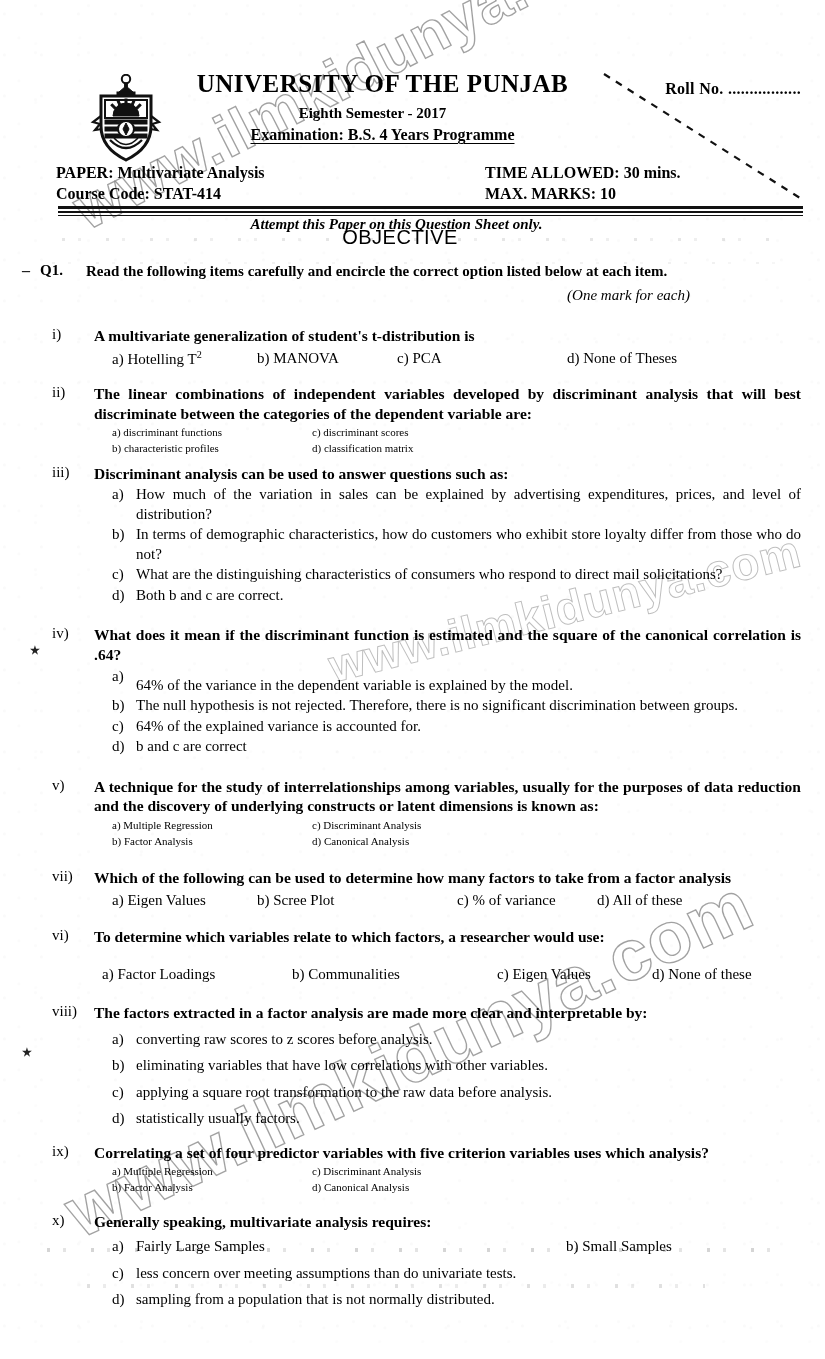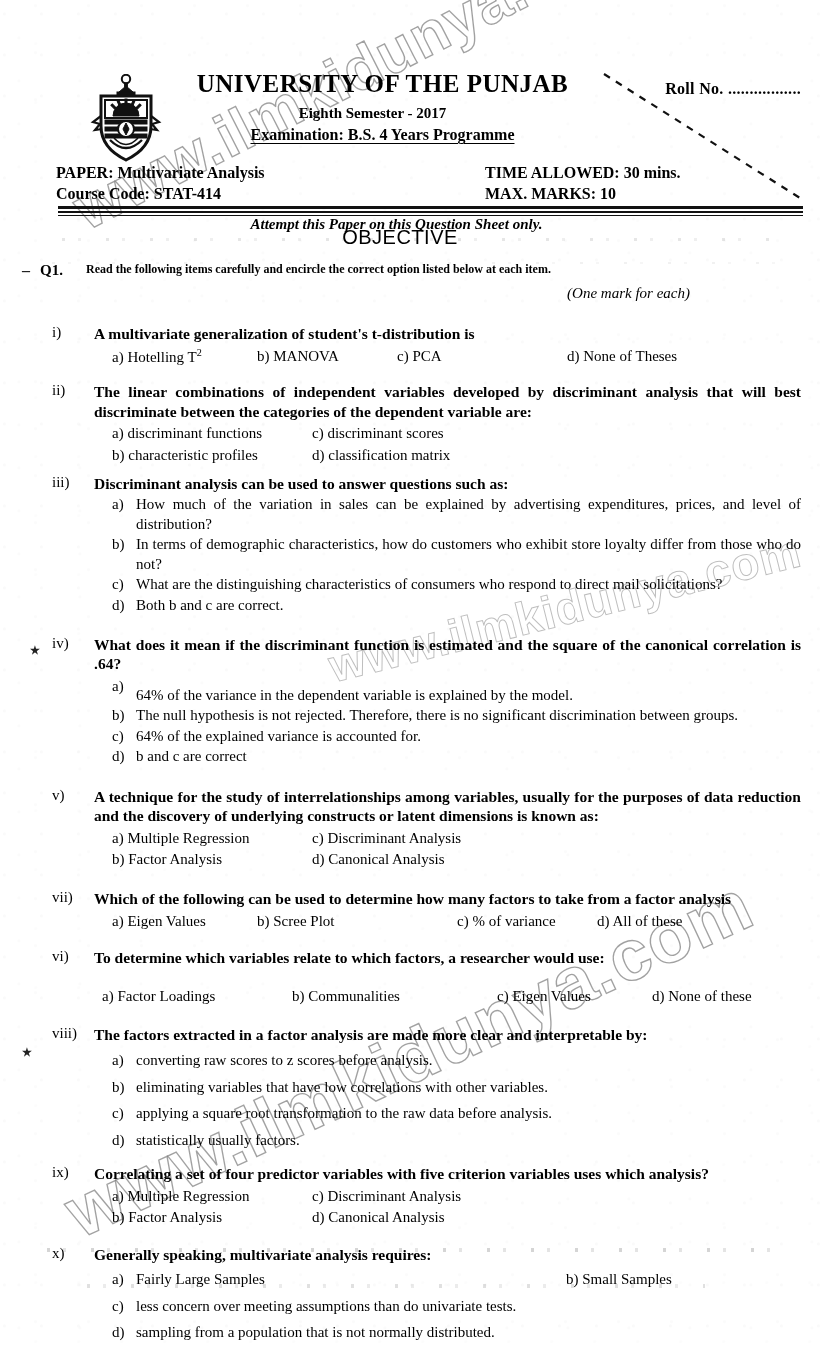--- a/index.html
+++ b/index.html
@@ -209,21 +209,21 @@
     margin-right: 22px;
   }
   .q-main .q-num {
     width: 46px;
     flex: 0 0 46px;
     font-weight: bold;
     font-size: 15px;
   }
   .q-main .q-text {
     font-weight: bold;
-    font-size: 12px;
+    font-size: 15px;
     line-height: 1.25;
   }
   .one-mark {
     text-align: right;
     font-style: italic;
     font-size: 15px;
     margin-right: 135px;
     margin-top: 6px;
   }
 
@@ -250,21 +250,21 @@
     text-align: justify;
   }
 
   
   .opts { margin-top: 2px; }
 
   
   .opt-2col {
     display: flex;
     margin-left: 18px;
-    font-size: 15px;
+    font-size: 11px;
     line-height: 1.45;
   }
   .opt-2col .col-a { flex: 0 0 200px; }
   .opt-2col .col-b { flex: 1 1 auto; }
 
   
   .opt-inline {
     display: flex;
     margin-left: 18px;
     font-size: 15px;

